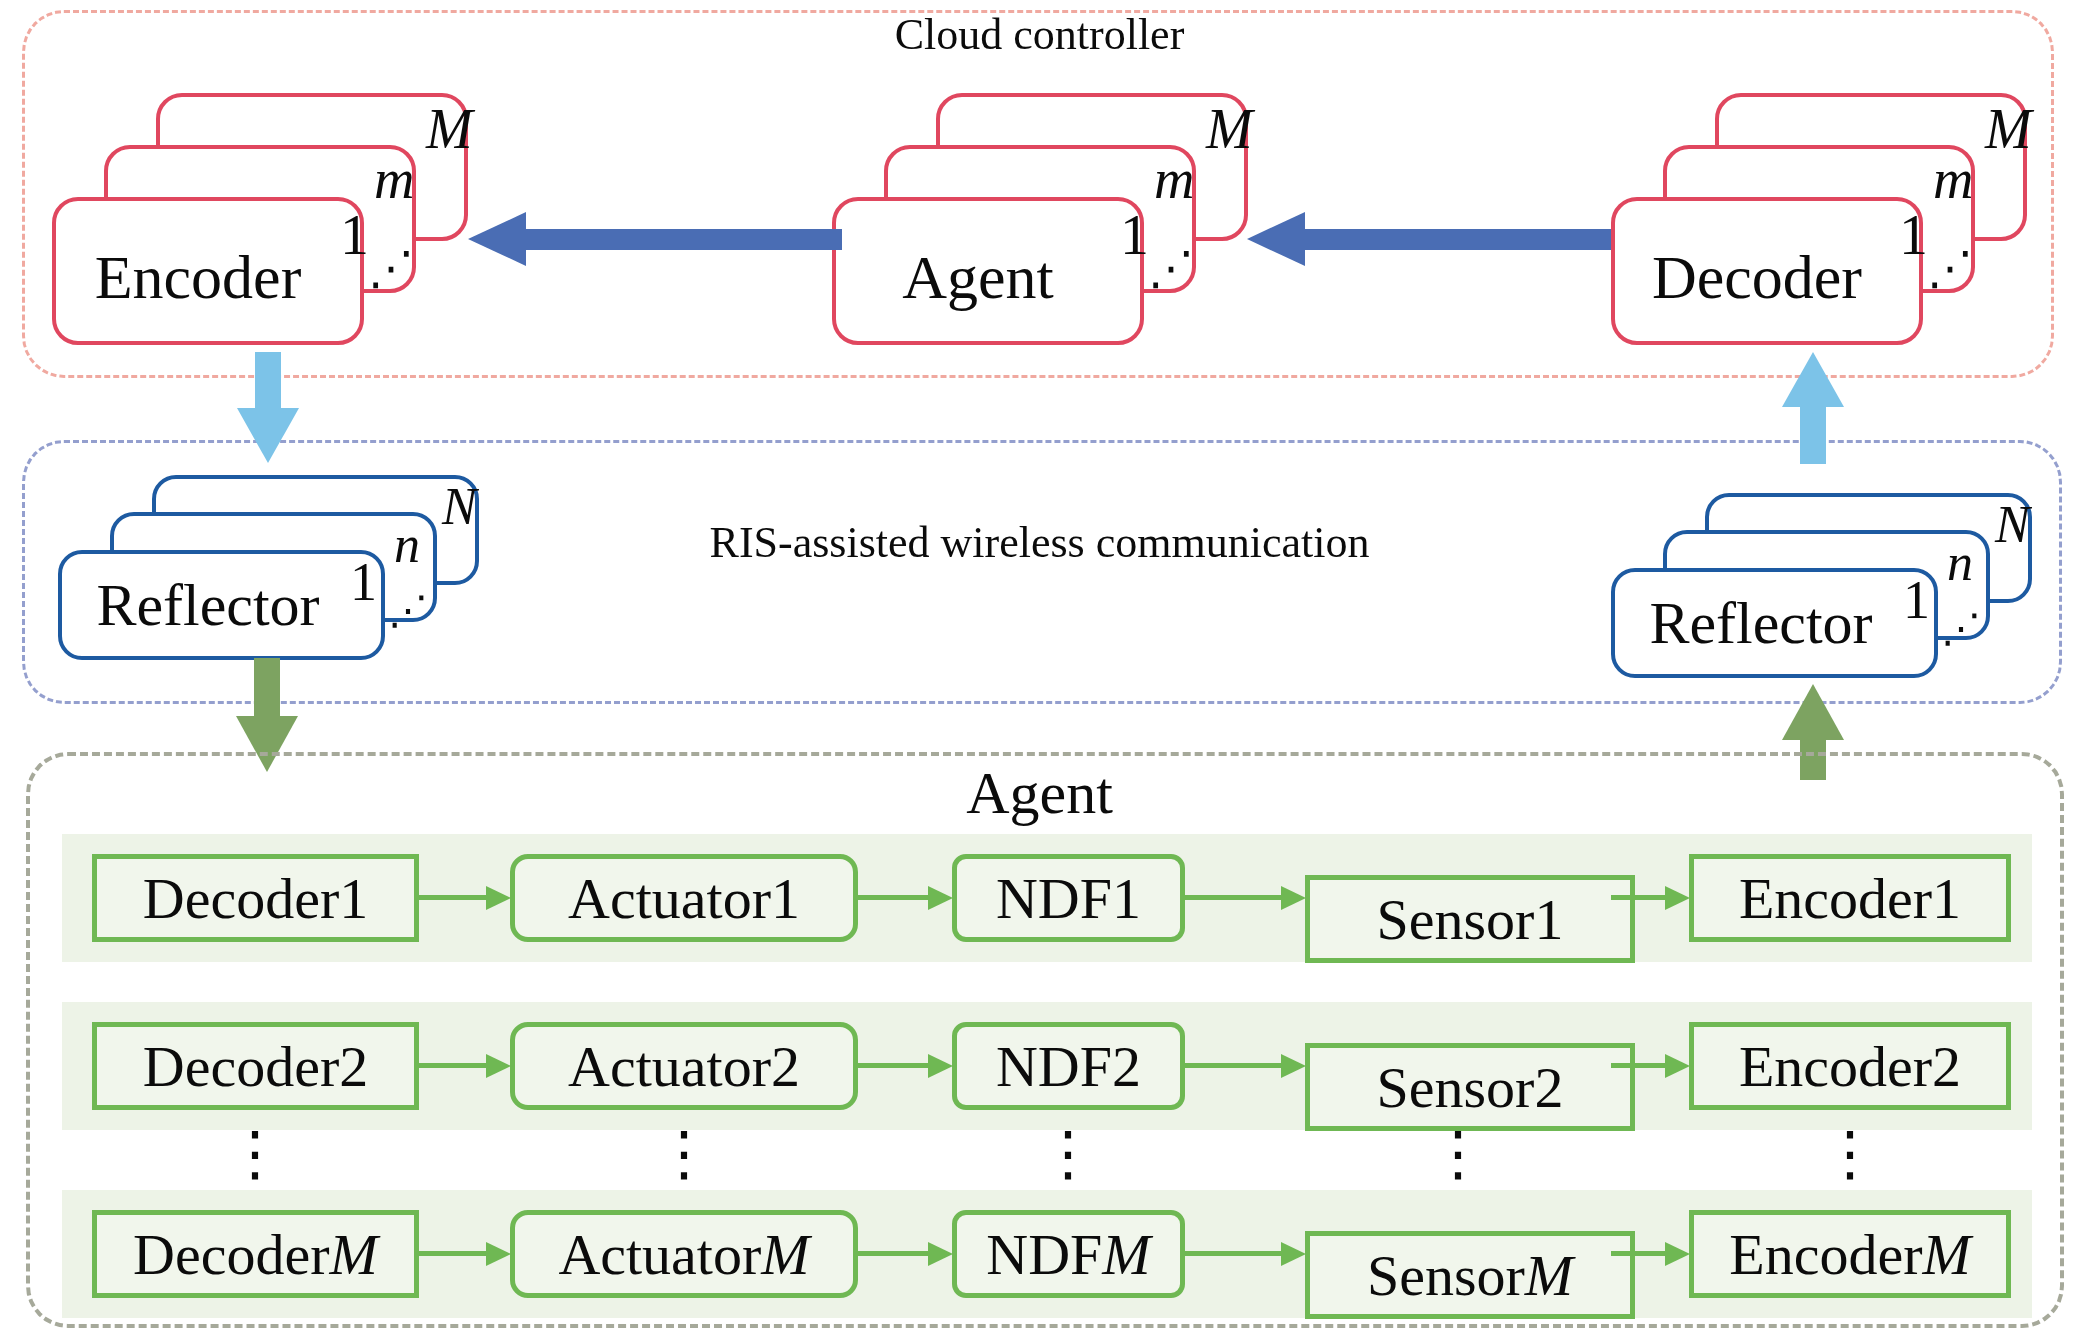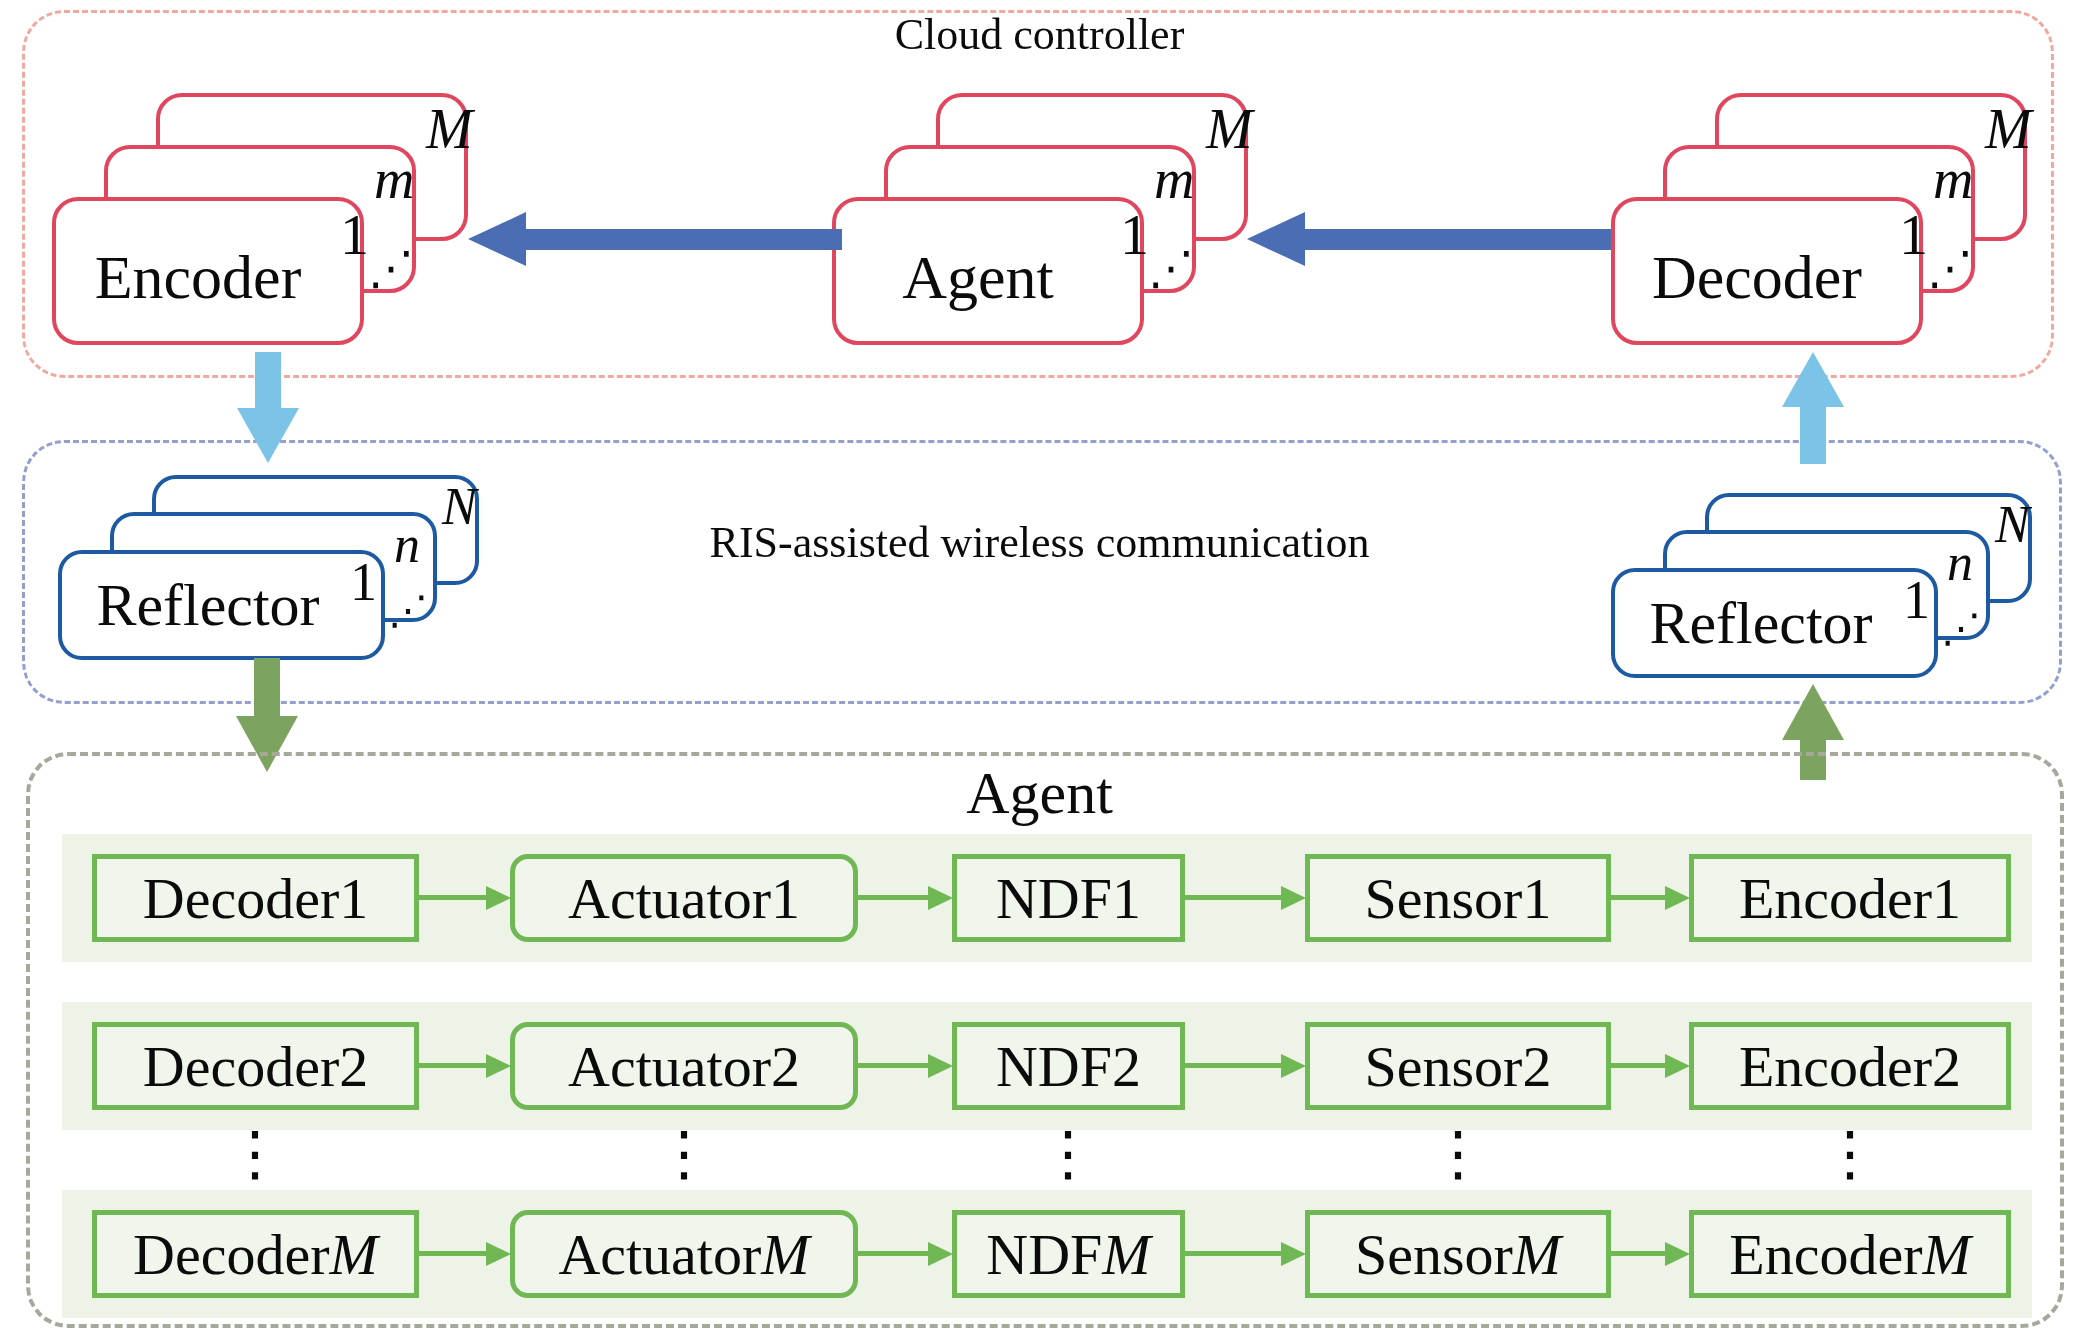--- a/index.html
+++ b/index.html
@@ -53,22 +53,22 @@
   .sky-up .v-head{border-left:31px solid transparent;border-right:31px solid transparent;border-bottom:55px solid #7cc3e8;}
   .olive .v-shaft{background:#7da361;}
   .olive-down .v-head{border-left:31px solid transparent;border-right:31px solid transparent;border-top:56px solid #7da361;}
   .olive-up .v-head{border-left:31px solid transparent;border-right:31px solid transparent;border-bottom:56px solid #7da361;}
   
   .band{position:absolute;left:62px;width:1970px;height:128px;background:#edf3e7;}
   .rbox{position:absolute;top:20px;height:88px;box-sizing:border-box;border:5px solid #6fb853;background:#f1f6ec;
         display:flex;align-items:center;justify-content:center;font-size:58px;white-space:pre;}
   .rb1{left:30px;width:327px;}
   .rb2{left:448px;width:348px;border-radius:18px;}
-  .rb3{left:890px;width:233px;}
-  .rb4{left:1243px;width:306px;}
+  .rb3{left:890px;width:233px;border-radius:14px;}
+  .rb4{left:1243px;width:330px;margin-top:21px;}
   .rb5{left:1627px;width:322px;}
   .row-m .idx{font-style:italic;}
   .conn{position:absolute;top:61px;height:5px;background:#6fb853;}
   .chead{position:absolute;top:52px;width:0;height:0;border-top:12px solid transparent;border-bottom:12px solid transparent;border-left:25px solid #6fb853;}
   .cn1{left:357px;width:67px;} .ch1{left:424px;}
   .cn2{left:796px;width:70px;} .ch2{left:866px;}
   .cn3{left:1123px;width:96px;} .ch3{left:1219px;}
   .cn4{left:1549px;width:54px;} .ch4{left:1603px;}
   .vdots{position:absolute;top:1124px;font-size:60px;line-height:1.0;transform:translateX(-50%);}
 </style>

